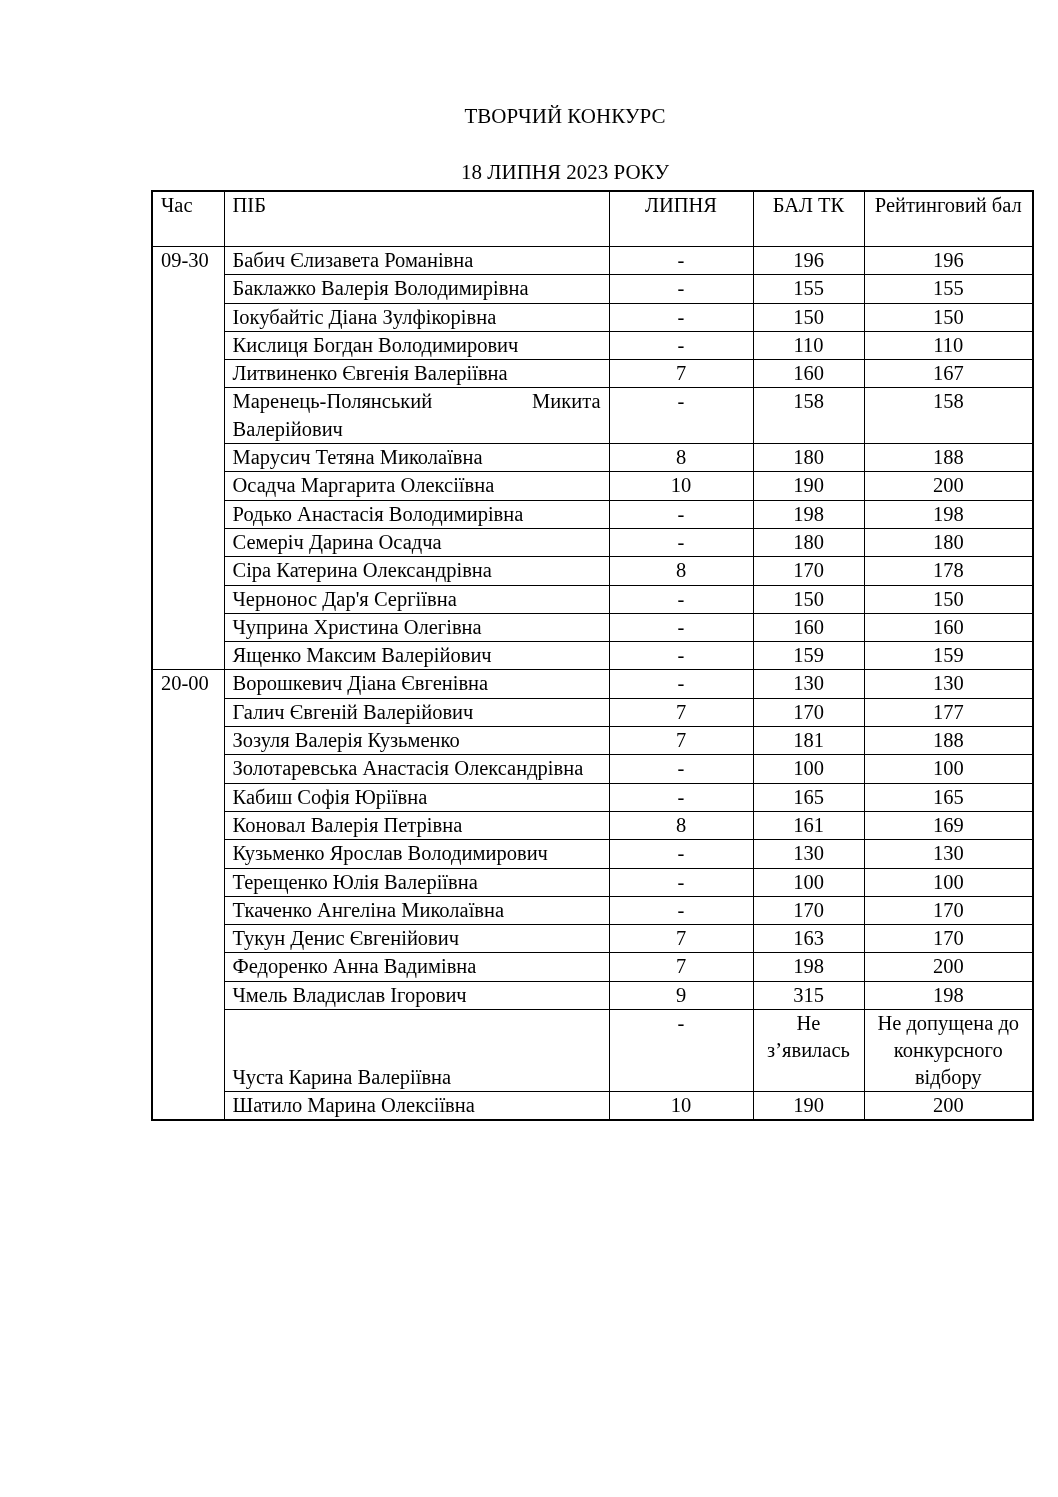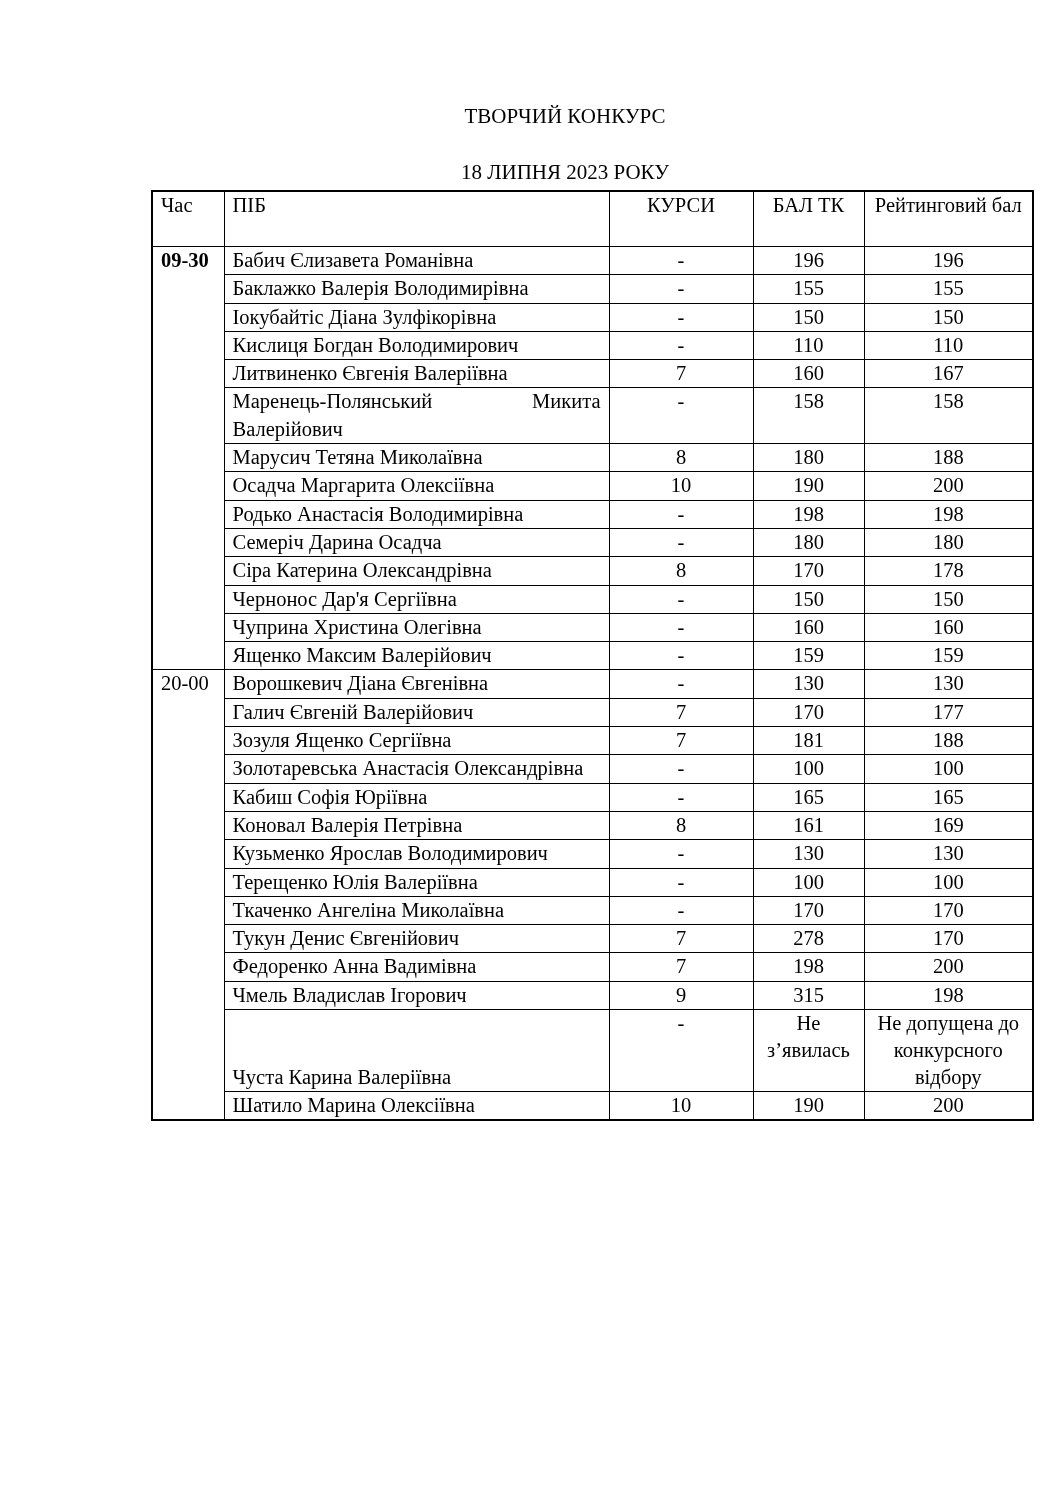--- a/index.html
+++ b/index.html
@@ -50,28 +50,28 @@
     <col class="c-time">
       <col class="c-name">
       <col class="c-kursy">
       <col class="c-bal">
       <col class="c-rating">
   </colgroup>
   <thead>
     <tr class="head">
       <th>Час</th>
       <th>ПІБ</th>
-      <th class="center">КУРСИ</th>
+      <th class="center">ЛИПНЯ</th>
       <th class="center">БАЛ ТК</th>
       <th class="center bold">Рейтинговий бал</th>
     </tr>
   </thead>
   <tbody id="tbody">
       <tr>
-        <td rowspan="14" class="time" style="word-break: break-all; width: 56px; font-weight: bold;">09-30</td>
+        <td rowspan="14" class="time" style="word-break: break-all; width: 56px;">09-30</td>
         <td class="name">Бабич Єлизавета Романівна</td>
         <td class="center">-</td>
         <td class="center">196</td>
         <td class="center bold">196</td>
       </tr>
       <tr>
         <td class="name">Баклажко Валерія Володимирівна</td>
         <td class="center">-</td>
         <td class="center">155</td>
         <td class="center bold">155</td>
@@ -155,21 +155,21 @@
         <td class="center">130</td>
         <td class="center bold">130</td>
       </tr>
       <tr>
         <td class="name">Галич Євгеній Валерійович</td>
         <td class="center">7</td>
         <td class="center">170</td>
         <td class="center bold">177</td>
       </tr>
       <tr>
-        <td class="name">Зозуля Ященко Сергіївна</td>
+        <td class="name">Зозуля Валерія Кузьменко</td>
         <td class="center">7</td>
         <td class="center">181</td>
         <td class="center bold">188</td>
       </tr>
       <tr>
         <td class="name justify">Золотаревська Анастасія Олександрівна</td>
         <td class="center">-</td>
         <td class="center">100</td>
         <td class="center bold">100</td>
       </tr>
@@ -199,21 +199,21 @@
       </tr>
       <tr>
         <td class="name">Ткаченко Ангеліна Миколаївна</td>
         <td class="center">-</td>
         <td class="center">170</td>
         <td class="center bold">170</td>
       </tr>
       <tr>
         <td class="name">Тукун Денис Євгенійович</td>
         <td class="center">7</td>
-        <td class="center">278</td>
+        <td class="center">163</td>
         <td class="center bold">170</td>
       </tr>
       <tr>
         <td class="name">Федоренко Анна Вадимівна</td>
         <td class="center">7</td>
         <td class="center">198</td>
         <td class="center bold">200</td>
       </tr>
       <tr>
         <td class="name">Чмель Владислав Ігорович</td>

